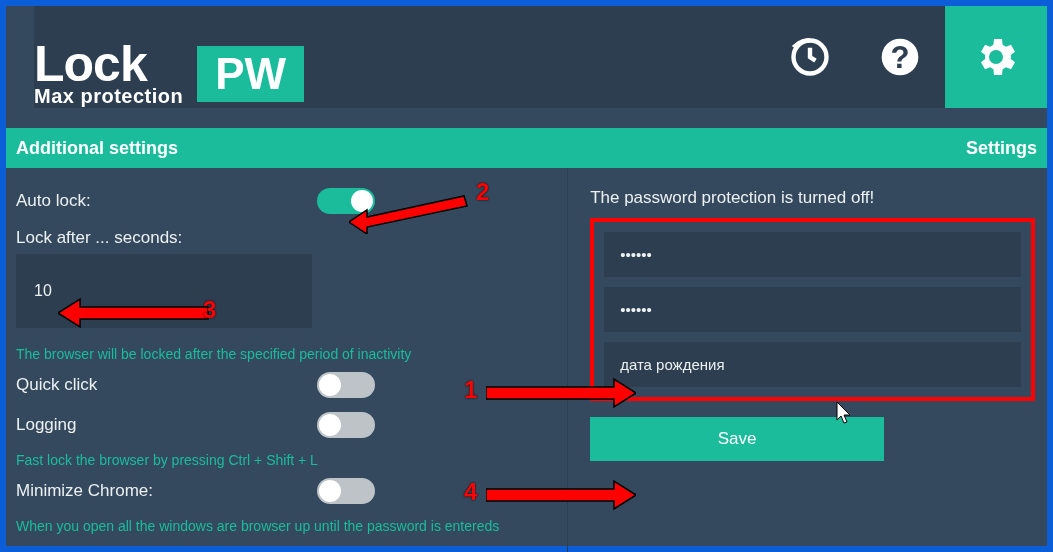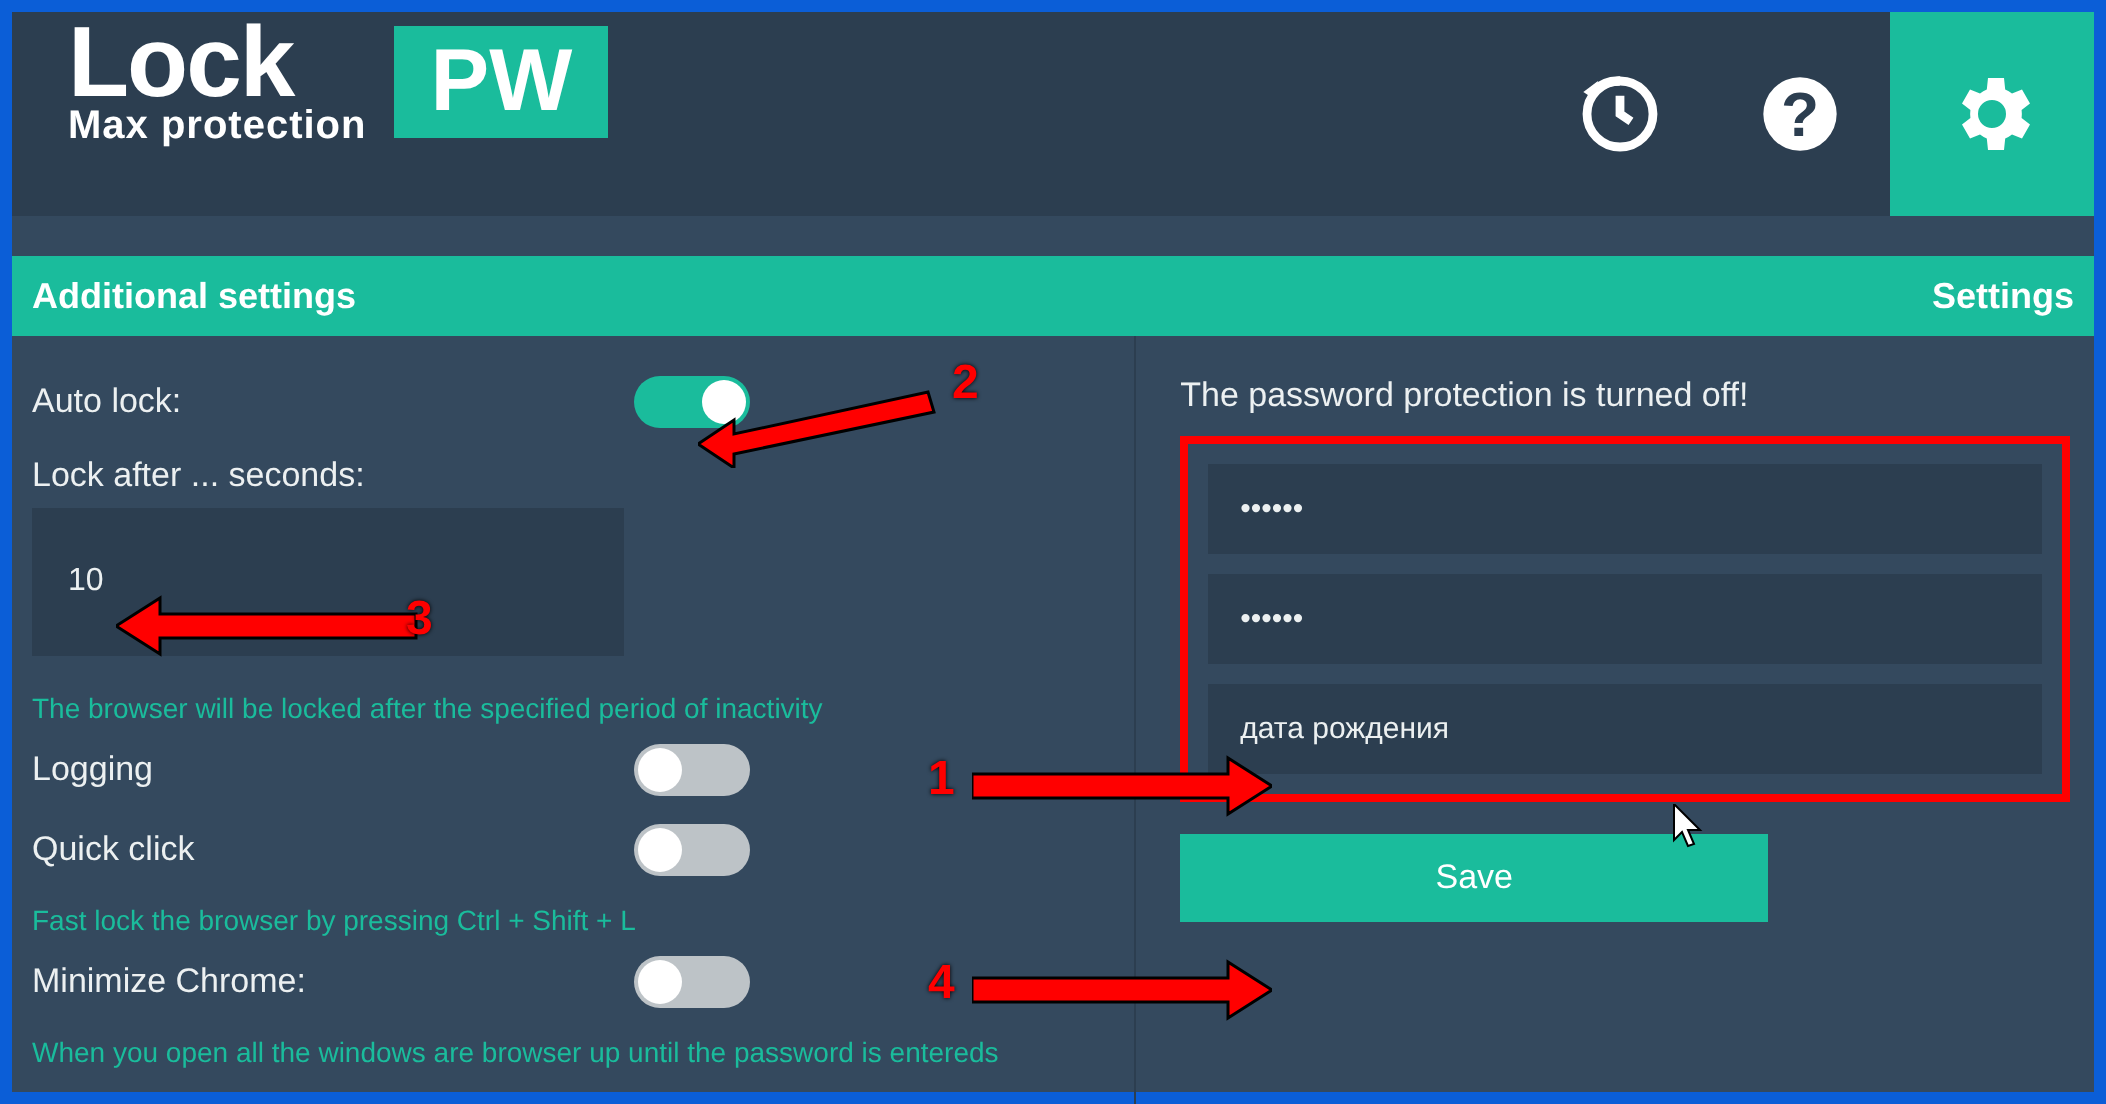--- a/index.html
+++ b/index.html
@@ -15,22 +15,23 @@
     height: 552px;
     border: 6px solid #0b5ed7;
     background: #34495e;
     position: relative;
   }
   
   .topbar {
     background: #2c3e50;
     height: 102px;
     display: flex;
-    align-items: flex-start;
-    padding-left: 28px;
+    align-items: flex-end;
+    padding-left: 0;
+    margin-left: 28px;
   }
   .logo-block { display:flex; align-items:center; gap:4px;}
   .logo-text {
     color: #fff;
     font-weight: 900;
     font-size: 50px;
     line-height: 1;
     letter-spacing: -1px;
   }
   .logo-sub {
@@ -216,31 +217,31 @@
             </div>
         </div>
       </div>
 
       <div class="label">Lock after ... seconds:</div>
       <input class="num-input" value="10" style="">
 
       <div class="hint">The browser will be locked after the specified period of inactivity</div>
 
       <div class="row">
-        <span class="label">Logging</span>
+        <span class="label">Quick click</span>
         <div style="flex:1"></div>
         <div style="margin-right:180px">
           <div class="toggle off">
               <div class="knob"></div>
             </div>
         </div>
       </div>
 
       <div class="row">
-        <span class="label">Quick click</span>
+        <span class="label">Logging</span>
         <div style="flex:1"></div>
         <div style="margin-right:180px">
           <div class="toggle off">
               <div class="knob"></div>
             </div>
         </div>
       </div>
       <div class="hint">Fast lock the browser by pressing Ctrl + Shift + L</div>
 
       <div class="row">

